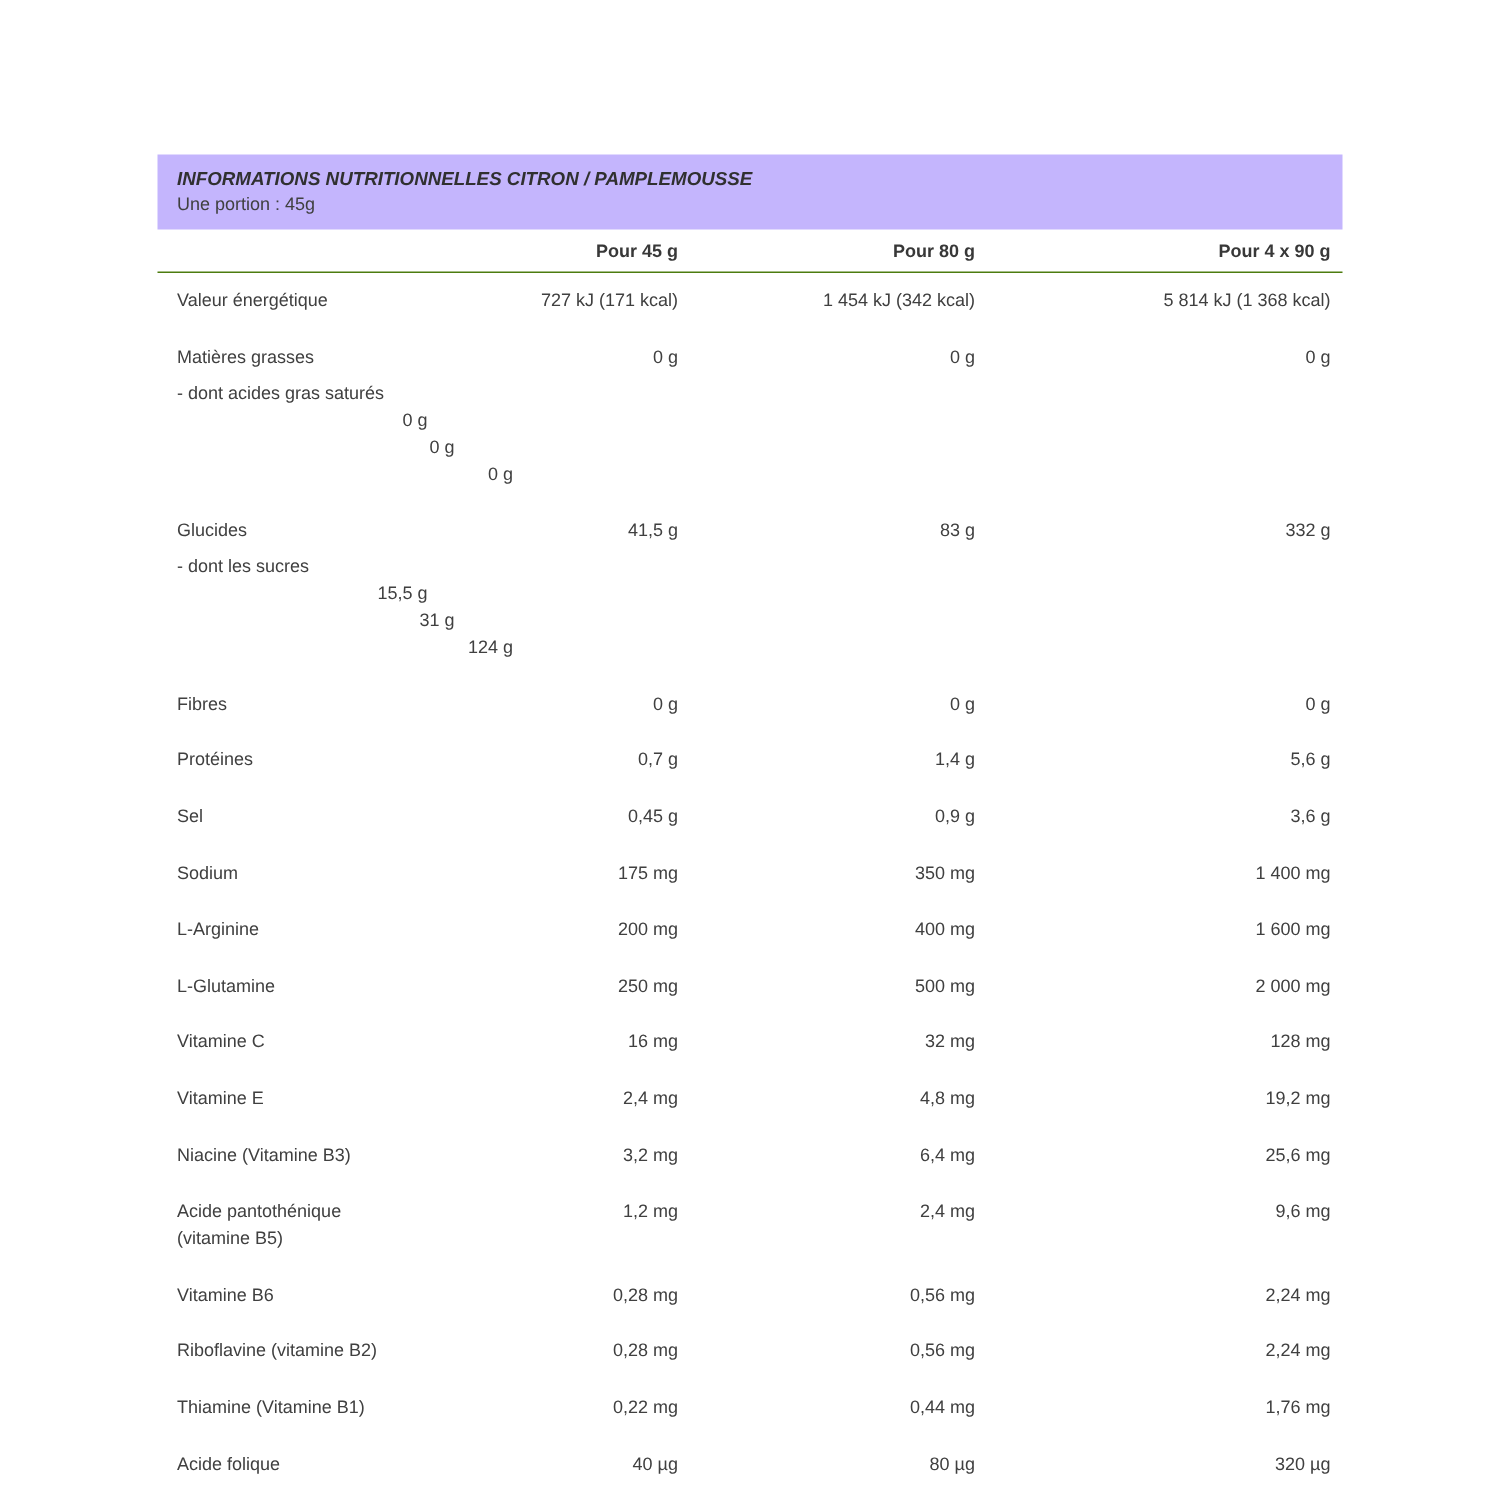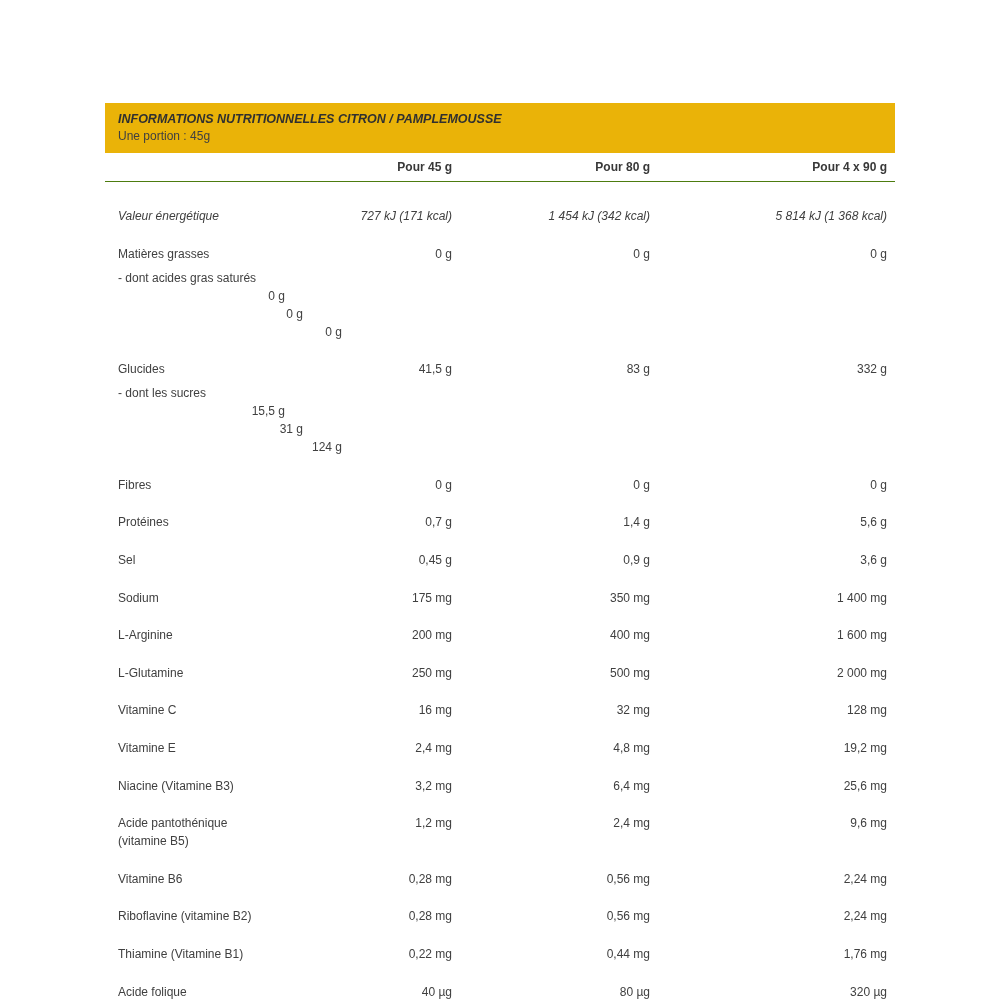--- a/index.html
+++ b/index.html
@@ -12,21 +12,21 @@
     color: #404040;
   }
   .nutrition {
     position: absolute;
     left: 105px;
     top: 103px;
     width: 790px;
     font-size: 12px;
   }
   .band {
-    background: #eab308;
+    background: #c4b5fd;
     padding: 8px 13px 9px 13px;
   }
   .band h2 {
     margin: 0;
     font-size: 12.5px;
     line-height: 16px;
     font-style: italic;
     font-weight: bold;
     color: #303030;
   }
@@ -56,21 +56,21 @@
   .c4 { width: 237px; }
   .rows { padding-top: 9px; }
   .row {
     display: flex;
     line-height: 18px;
     margin-top: 19.6px;
     padding-right: 8px;
   }
   .row.sub   { margin-top: 6px; flex-direction: column; }
   .row.tight { margin-top: 10px; }
-  .row:first-child { margin-top: 16px; font-style: italic; }
+  .row:first-child { margin-top: 0; }
 </style>
 </head>
 <body>
 
 <div class="page">
   <section class="nutrition">
 
     <header class="band">
       <h2>INFORMATIONS NUTRITIONNELLES CITRON / PAMPLEMOUSSE</h2>
       <p>Une portion : 45g</p>

